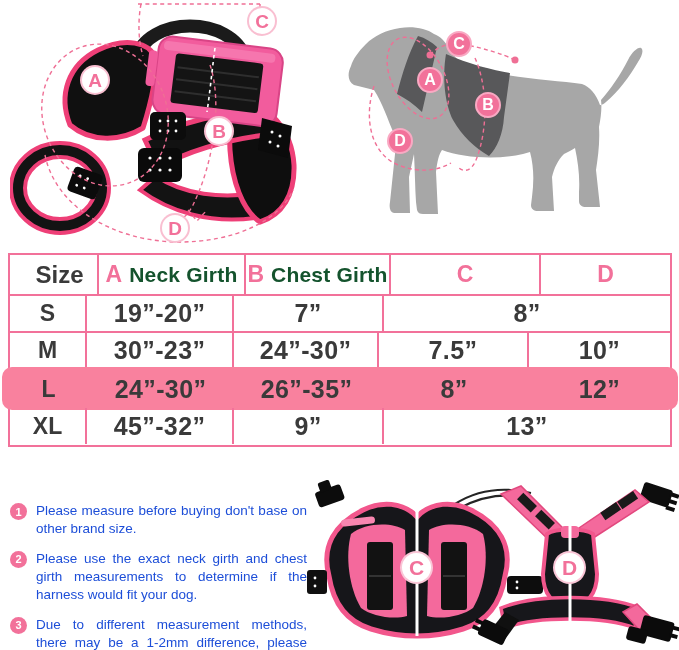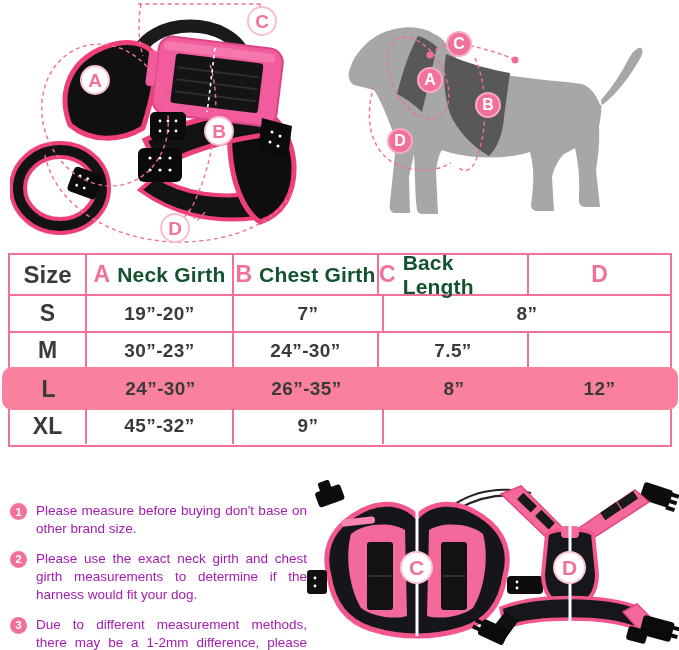--- a/index.html
+++ b/index.html
@@ -19,44 +19,44 @@
        border:2px solid rgba(242,113,154,.45);box-sizing:border-box;}
   .lbl.dog{width:26px;height:26px;background:#f2719a;color:#fff;font-size:16px;
        border:2px solid #f9a9c3;box-sizing:border-box;}
   .lbl.view{width:33px;height:33px;background:#ffffff;color:#f2719a;font-size:21px;
        border:2px solid rgba(242,113,154,.4);box-sizing:border-box;}
 
   
   .size-table{position:absolute;left:8px;top:253px;width:664px;height:194px;box-sizing:border-box;
        border:2.5px solid #f2719a;background:#fff;}
   .t-row{display:flex;position:relative;box-sizing:border-box;}
-  .t-row.hdr{height:41px;border-bottom:2px solid #f2719a;}
+  .t-row.hdr{height:41px;border-bottom:2px solid #f2719a;padding-left:12px;}
   .t-row.r0{height:37px;border-bottom:2px solid #f2719a;}
   .t-row.r1{height:37px;border-bottom:2px solid #f2719a;}
   .t-row.r2{height:38px;}
   .t-row.r3{height:36px;}
   .t-cell{box-sizing:border-box;display:flex;align-items:center;justify-content:center;gap:7px;}
   .t-cell.c0{width:77px;} .t-cell.c1{width:147px;} .t-cell.c2{width:145px;}
   .t-cell.c3{width:150px;} .t-cell.c4{flex:1;}
   .t-row:not(.r2) .t-cell:not(.c4){border-right:2px solid #f2719a;}
   .t-row.r2::before{content:"";position:absolute;left:-8px;right:-8px;top:-3px;bottom:-2px;
        background:#f9819e;border-radius:10px;}
   .t-row.r2 .t-cell{position:relative;border:none;}
   .hdr-size{font-size:24px;font-weight:bold;color:#3a3a3a;}
   .hdr-letter{font-size:23px;font-weight:bold;color:#f2719a;}
   .hdr-name{font-size:21px;font-weight:bold;color:#14532d;letter-spacing:.2px;}
   .size-label{font-size:23px;font-weight:bold;color:#3a3a3a;}
-  .val{font-size:19px;font-weight:bold;color:#3a3a3a;letter-spacing:.4px;}
+  .val{font-size:25px;font-weight:bold;color:#3a3a3a;letter-spacing:.4px;}
 
   
   .notes{position:absolute;left:10px;top:502px;width:297px;display:flex;flex-direction:column;gap:12px;}
   .note{display:flex;gap:9px;align-items:flex-start;}
   .note-num{flex:0 0 auto;width:17px;height:17px;border-radius:50%;background:#f2719a;color:#fff;
        font-size:11px;font-weight:bold;display:flex;align-items:center;justify-content:center;margin-top:1px;}
-  .note-text{font-size:13.5px;line-height:1.33;color:#a21caf;text-align:justify;}
+  .note-text{font-size:13.5px;line-height:1.33;color:#1d4ed8;text-align:justify;}
 </style>
 </head>
 <body>
 
 <div class="canvas">
 
   <div class="harness-photo">
     <svg width="300" height="248" viewBox="0 0 300 248">
 
       <path d="M125,60 C138,14 222,16 235,58" fill="none" stroke="#1b1b1b" stroke-width="13" stroke-linecap="round"></path>
@@ -193,21 +193,20 @@
       <div class="t-cell c1">
           <span class="hdr-letter">A</span>
           <span class="hdr-name">Neck Girth</span>
         </div>
       <div class="t-cell c2">
           <span class="hdr-letter">B</span>
           <span class="hdr-name">Chest Girth</span>
         </div>
       <div class="t-cell c3">
           <span class="hdr-letter">C</span>
-          <span class="hdr-name">Back Length</span>
         </div>
       <div class="t-cell c4">
           <span class="hdr-letter">D</span>
         </div>
     </div>
     <div class="t-row r0">
       <div class="t-cell c0">
           <span class="size-label">S</span>
         </div>
       <div class="t-cell c1">
@@ -226,20 +225,23 @@
         </div>
       <div class="t-cell c1">
           <span class="val">30”-23”</span>
         </div>
       <div class="t-cell c2">
           <span class="val">24”-30”</span>
         </div>
       <div class="t-cell c3">
           <span class="val">7.5”</span>
         </div>
+      <div class="t-cell c4">
+          <span class="val">10”</span>
+        </div>
     </div>
     <div class="t-row r2">
       <div class="t-cell c0">
           <span class="size-label">L</span>
         </div>
       <div class="t-cell c1">
           <span class="val">24”-30”</span>
         </div>
       <div class="t-cell c2">
           <span class="val">26”-35”</span>
@@ -253,20 +255,23 @@
     </div>
     <div class="t-row r3">
       <div class="t-cell c0">
           <span class="size-label">XL</span>
         </div>
       <div class="t-cell c1">
           <span class="val">45”-32”</span>
         </div>
       <div class="t-cell c3">
           <span class="val">9”</span>
+        </div>
+      <div class="t-cell c4">
+          <span class="val">13”</span>
         </div>
     </div>
   </div>
 
   <div class="notes">
     <div class="note">
       <div class="note-num">
           <span>1</span>
         </div>
       <div class="note-text">Please measure before buying don't base on other brand size.</div>

